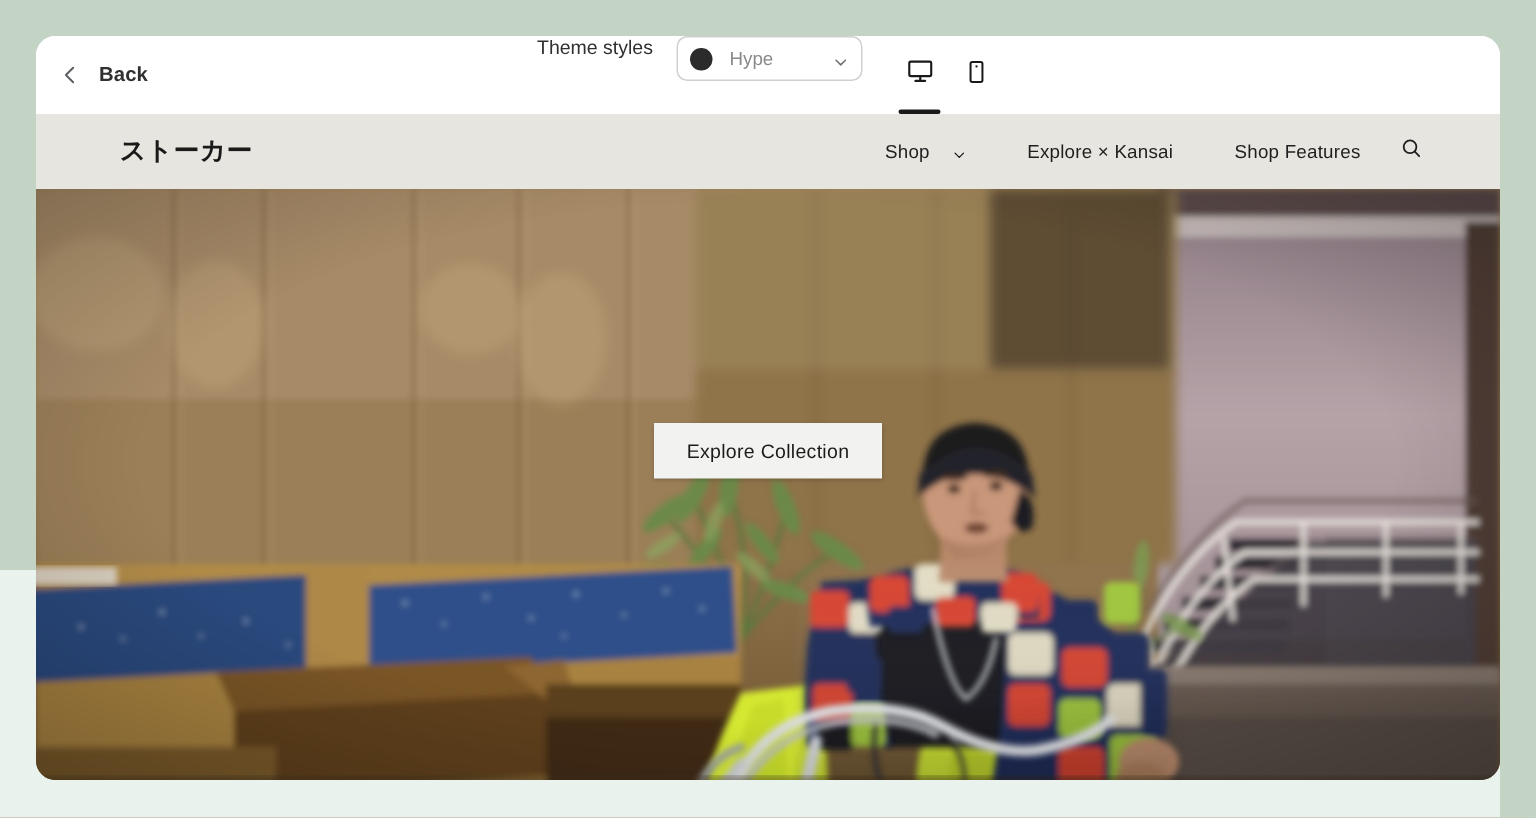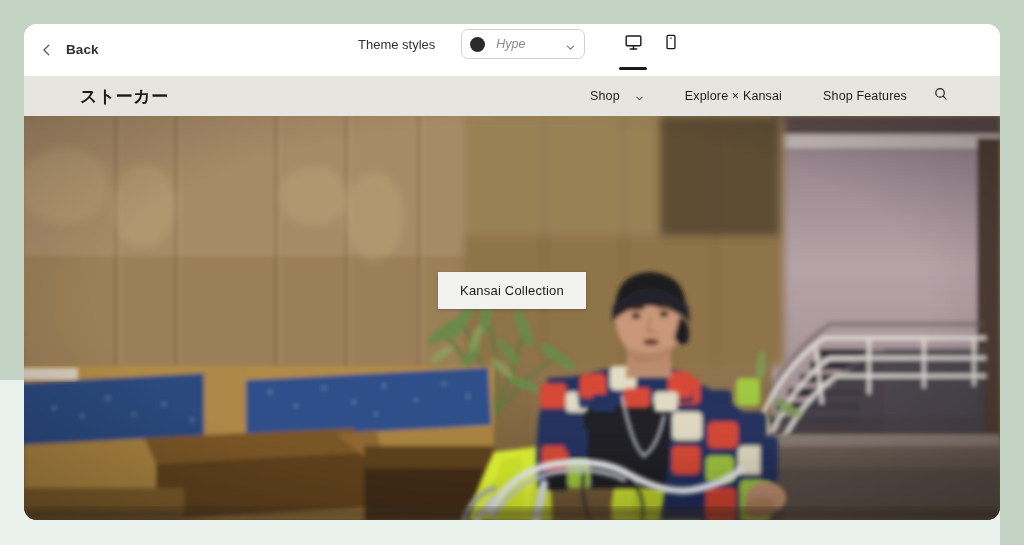--- a/index.html
+++ b/index.html
@@ -86,43 +86,41 @@
     letter-spacing: 0.1px;
     line-height: 1;
   }
 
   .toolbar-center {
     position: absolute;
     left: 334px;
     top: 0;
     height: 40px;
     display: flex;
-    align-items: center;
-    gap: 11px;
+    gap: 1px;
   }
 
   .theme-styles-label {
     font-size: 13px;
     color: #303030;
     font-weight: 400;
     margin-right: 15px;
     white-space: nowrap;
   }
 
   .style-select {
     width: 124px;
     height: 30px;
     border: 1px solid #d0d0d0;
     border-radius: 7px;
     background: #fff;
     display: flex;
     align-items: center;
     padding: 0 8px 0 8px;
     cursor: pointer;
-    font-style: italic;
   }
   .swatch {
     width: 15px; height: 15px;
     border-radius: 50%;
     background: #2b2b2b;
     flex: 0 0 auto;
   }
   .style-name {
     font-size: 12.5px;
     color: #8a8a8a;
@@ -173,21 +171,21 @@
     border: none;
     border-radius: 7px;
     cursor: pointer;
     letter-spacing: 0.1px;
     box-shadow: 0 1px 0 rgba(0,0,0,0.12);
   }
 
   
   .store-nav {
     position: relative;
-    height: 40px;
+    height: 50px;
     width: 100%;
     background: #e7e5df;
     display: flex;
     align-items: center;
   }
   .logo {
     margin-left: 56px;
     font-size: 17px;
     font-weight: 900;
     color: #1a1a1a;
@@ -674,18 +672,18 @@
         </g>
 
         <g filter="url(#blurM)">
           <rect x="0" y="392" width="976" height="12" fill="#3a2e20" opacity="0.55"></rect>
         </g>
 
         <rect x="0" y="0" width="976" height="404" fill="url(#vig)"></rect>
       </svg>
 
       <div class="hero-content">
-        <button class="hero-cta">Kansai Collection</button>
+        <button class="hero-cta">Explore Collection</button>
       </div>
     </div>
 
   </div>
 </div>
 
 </body></html>

